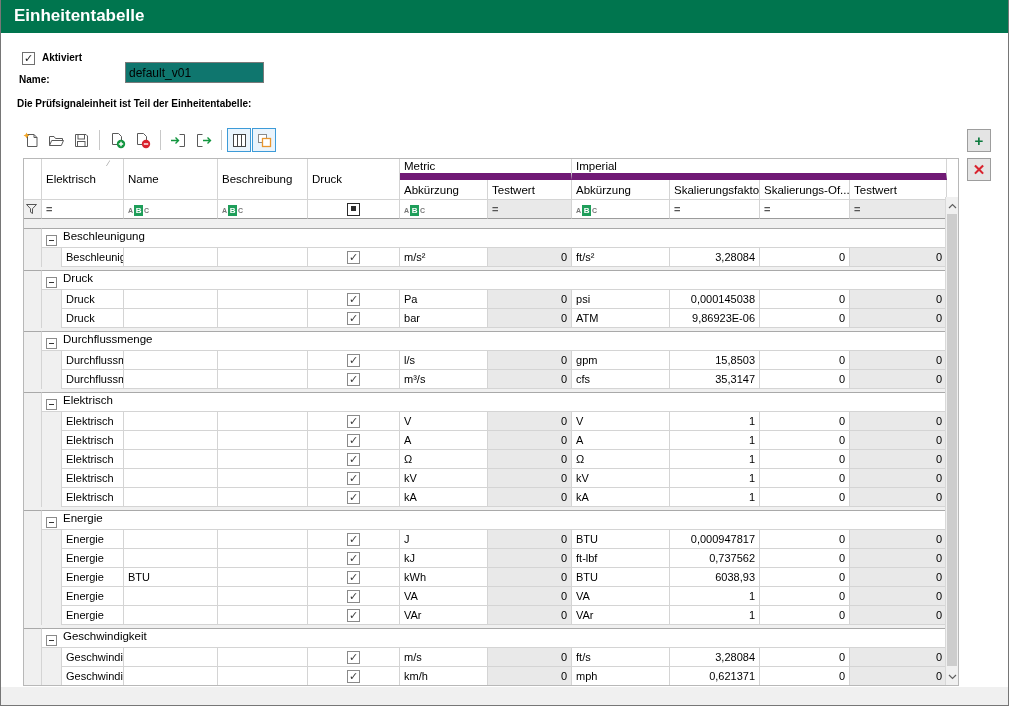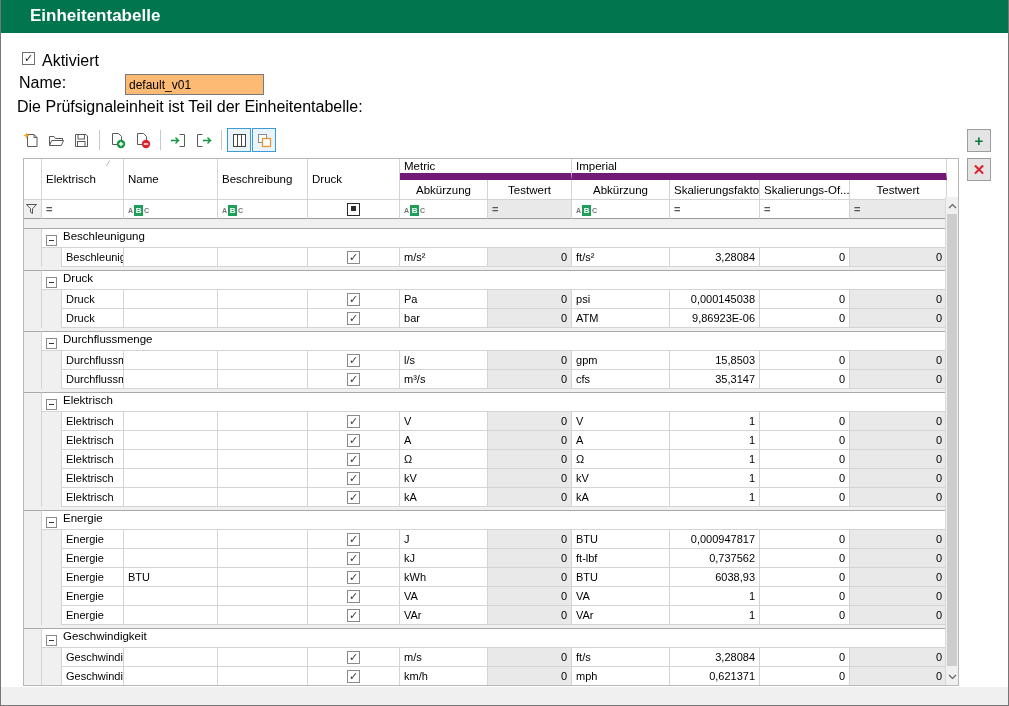--- a/index.html
+++ b/index.html
@@ -5,31 +5,31 @@
   * { box-sizing: border-box; margin: 0; padding: 0; }
   html,body { width:1009px; height:706px; }
   body { font-family: "Liberation Sans", sans-serif; background:#ffffff; }
   #app {
     position:relative; width:1009px; height:706px; background:#ffffff;
     border-left:1px solid #767676; border-right:1px solid #767676; border-bottom:1px solid #767676;
     overflow:hidden;
   }
   
   .titlebar { position:absolute; left:0; top:0; width:100%; height:33px; background:#00754e; }
-  .titlebar .title { position:absolute; left:29px; top:6px; color:#ffffff; font-size:17px; font-weight:bold; }
-
-  
-  .formlabel { position:absolute; font-size:16px; color:#000; }
+  .titlebar .title { position:absolute; left:13px; top:6px; color:#ffffff; font-size:17px; font-weight:bold; }
+
+  
+  .formlabel { position:absolute; font-size:10px; color:#000;font-weight:bold; }
   .cbx-form {
     position:absolute; left:21px; top:52px; width:13px; height:13px; background:#fff;
     border:1px solid #707070; font-size:11px; line-height:11px; text-align:center; color:#222;
   }
   .name-input {
-    position:absolute; left:124px; top:74px; width:139px; height:21px; border:1px solid #7a7a7a;
-    font-family:"Liberation Sans",sans-serif; font-size:12px; padding:0 3px; background:#fdba74;
+    position:absolute; left:124px; top:62px; width:139px; height:21px; border:1px solid #7a7a7a;
+    font-family:"Liberation Sans",sans-serif; font-size:12px; padding:0 3px; background:#0f766e;
   }
   .combo {
     position:absolute; left:270px; top:93px; width:138px; height:22px; background:#ececec;
     border:1px solid #a5a5a5; font-size:12px; color:#000; padding:3px 20px 0 6px; cursor:default;
   }
   .combo .chev { position:absolute; right:6px; top:8px; }
 
   
   .toolbar { position:absolute; left:18px; top:127px; height:26px; display:flex; align-items:center; }
   .tbtn {
@@ -58,21 +58,21 @@
   table.g { border-collapse:separate; border-spacing:0; table-layout:fixed; width:923px; font-size:11px; color:#000; }
   table.g th, table.g td { overflow:hidden; white-space:nowrap; }
 
   
   tr.h1 th, tr.h2 th {
     background:#fff; font-weight:normal; text-align:left; font-size:11.5px;
     border-right:1px solid #d4d4d4; padding:1px 4px; position:relative;
   }
   tr.h1 th.span2 { height:38px; vertical-align:middle; }
   tr.h1 th.ghead { height:19px; vertical-align:middle; border-bottom:7px solid #701a75; }
-  tr.h2 th { height:19px; vertical-align:middle;text-align:center; }
+  tr.h2 th { height:19px; vertical-align:middle; }
   th.indh { border-right:1px solid #d4d4d4; background:#fff; }
   .sortmark { position:absolute; top:0; right:14px; font-size:8px; color:#909090; }
 
   
   tr.frow td {
     height:20px; background:#fff; border-top:1px solid #d4d4d4;
     border-right:1px solid #d4d4d4; border-bottom:1px solid #9b9b9b;
     padding:0 4px; vertical-align:middle;
   }
   tr.frow td.gray { background:#e9e9e9; }

